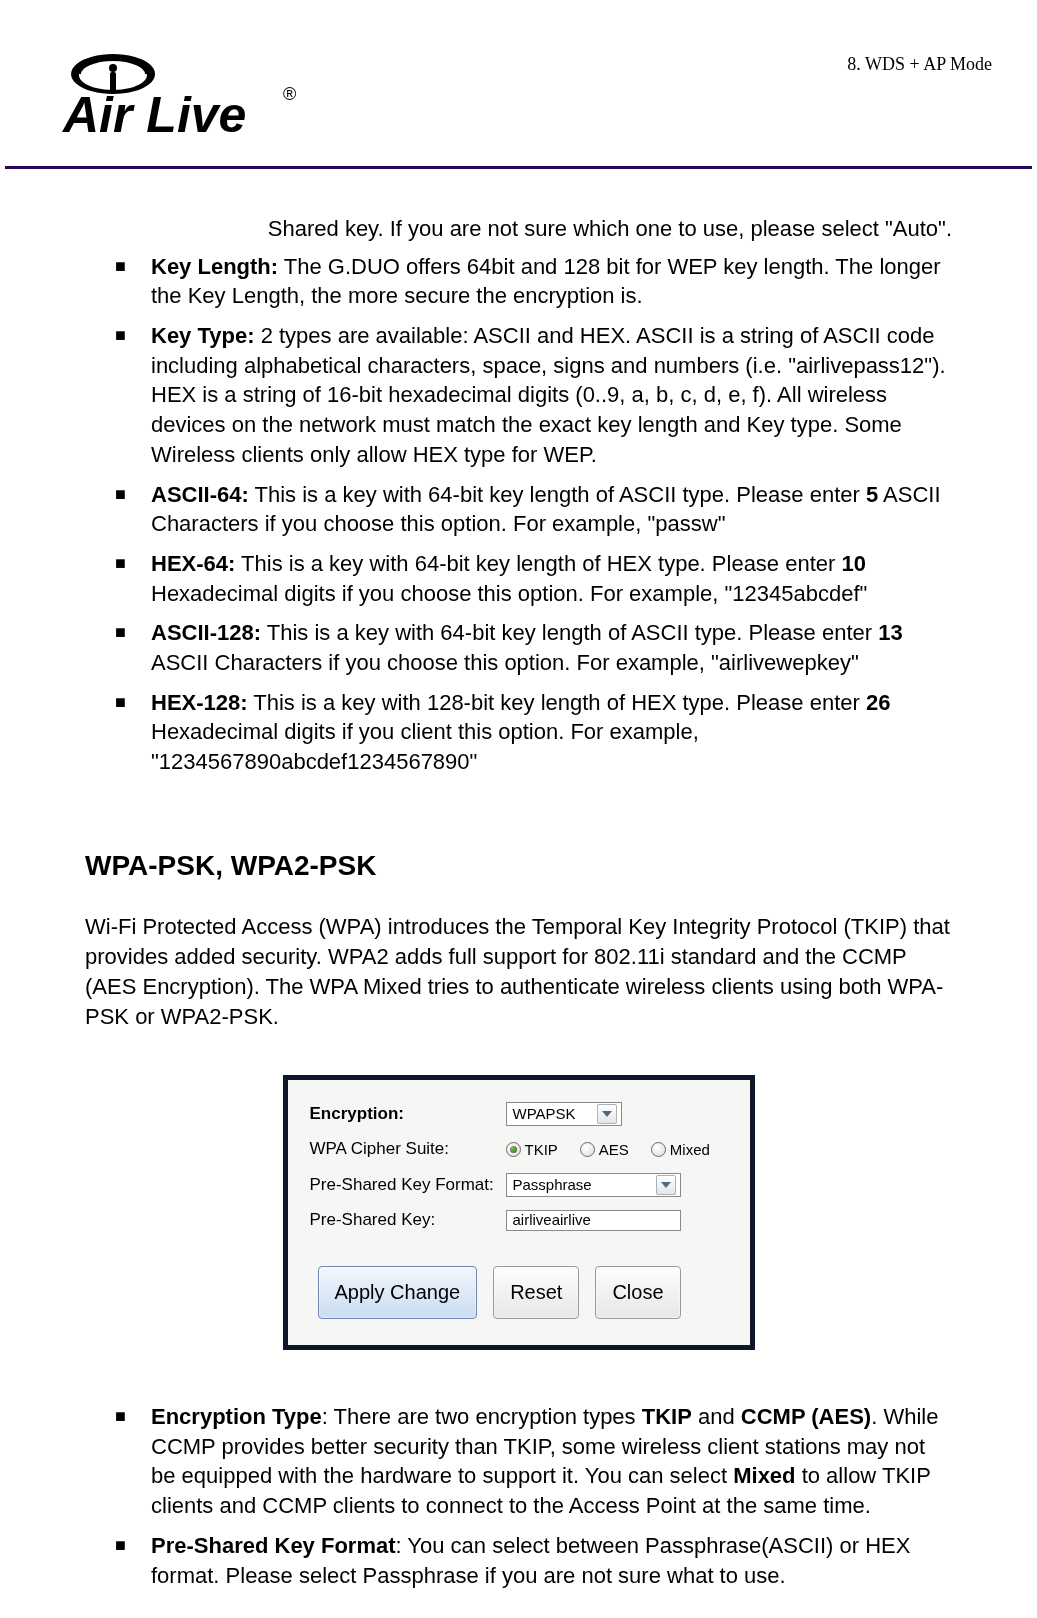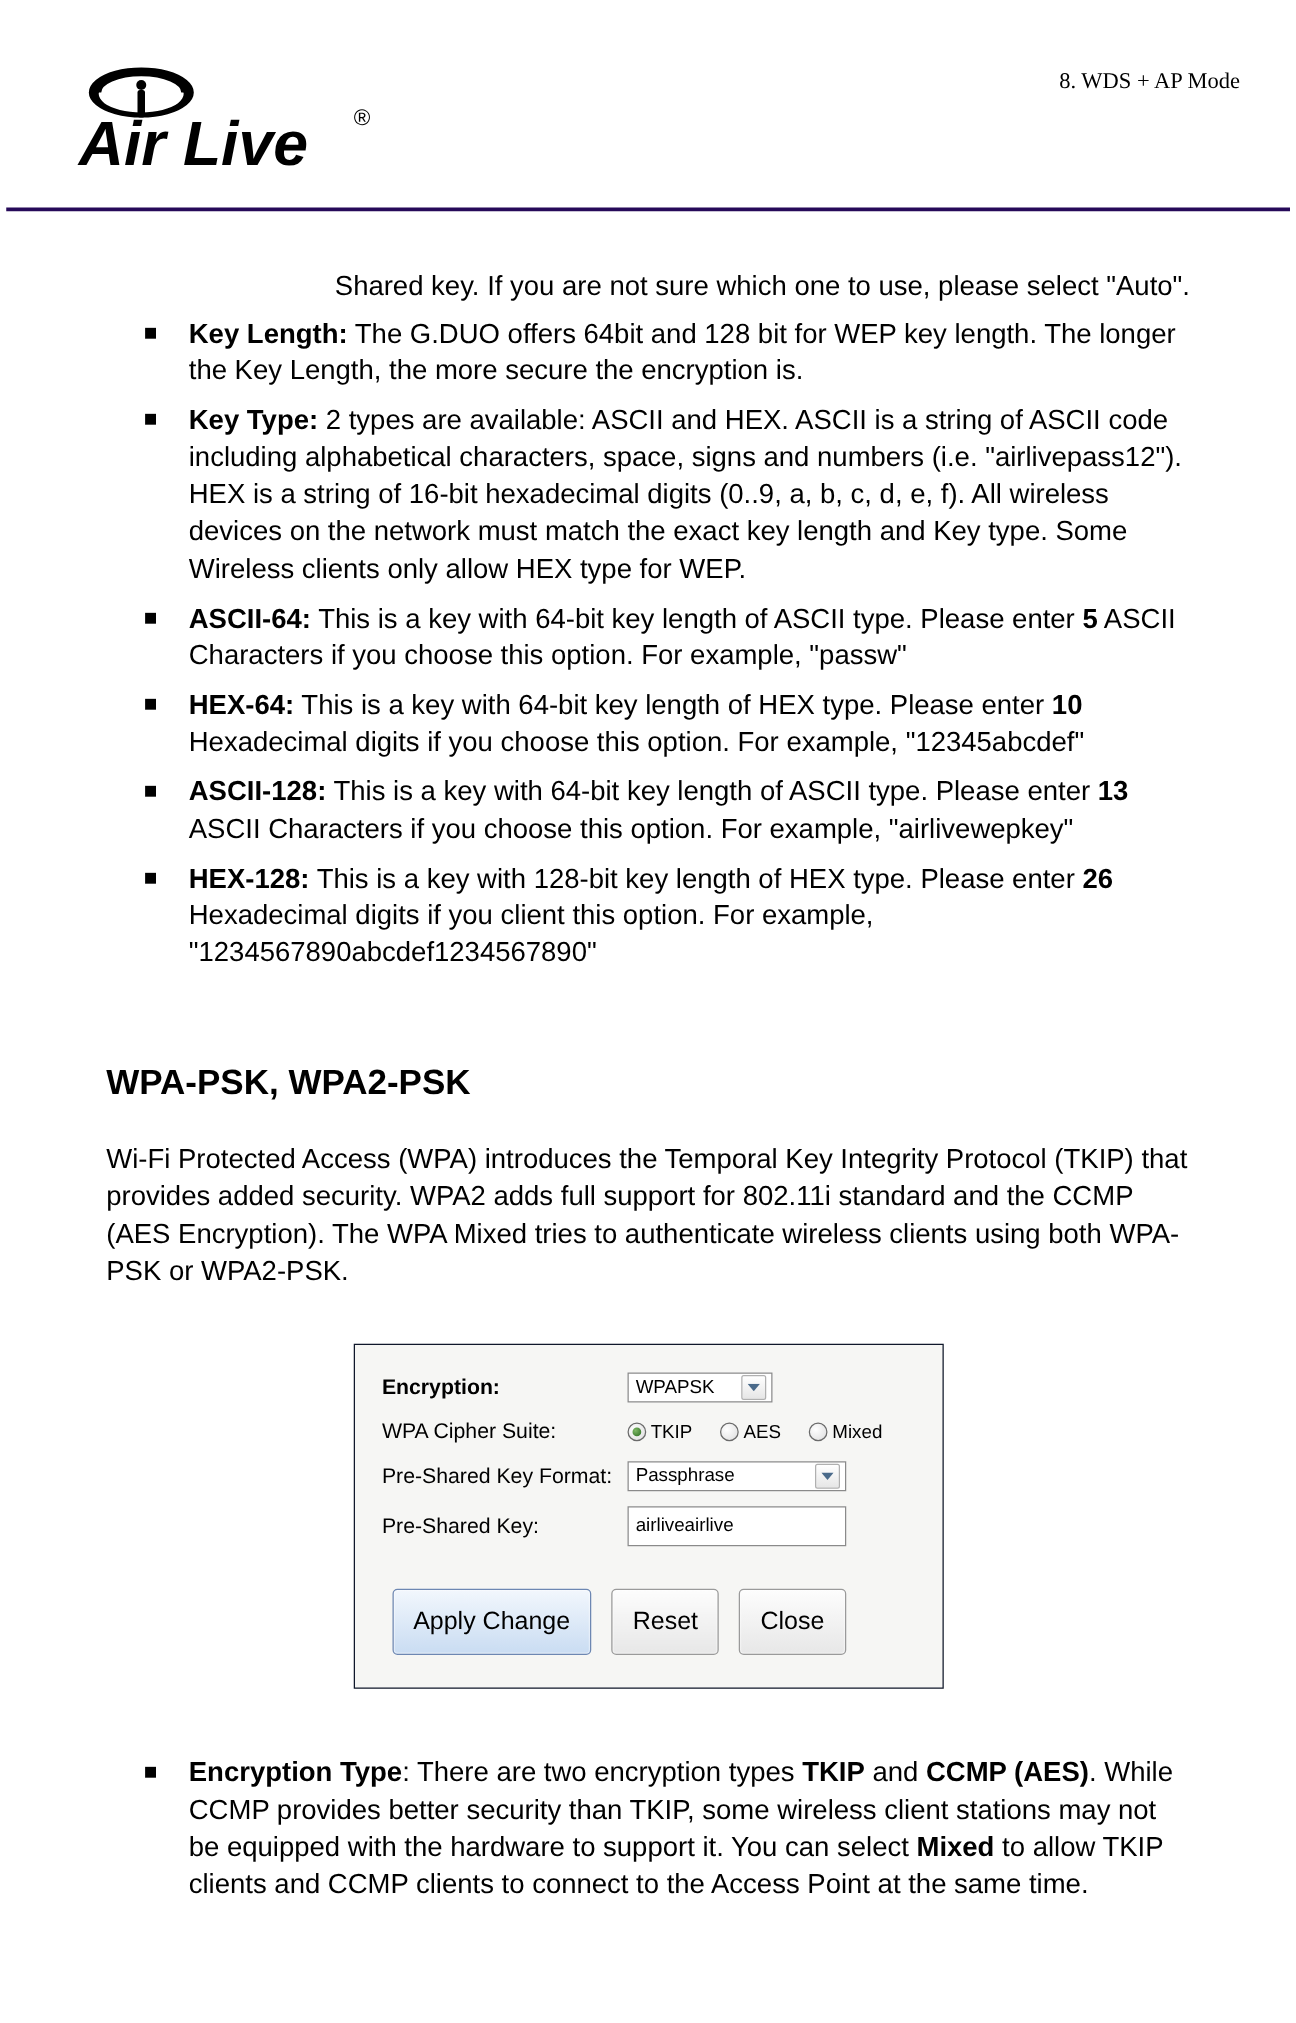--- a/index.html
+++ b/index.html
@@ -78,21 +78,21 @@
       margin: 0 0 44px 0;
     }
     .b { font-weight: bold; }
 
     .ui-box-wrap {
       text-align: center;
       margin: 12px 0 52px 0;
     }
     .ui-box {
       display: inline-block;
-      border: 1px solid #0f172a;
+      border: 5px solid #0f172a;
       background: #f6f6f4;
       padding: 22px 22px 26px 22px;
       text-align: left;
       font-family: "Segoe UI", Tahoma, Arial, sans-serif;
       font-size: 17px;
       width: 472px;
       box-sizing: border-box;
     }
     .ui-row {
       display: flex;
@@ -150,21 +150,21 @@
     }
     .radio.checked::after {
       content: "";
       width: 7px; height: 7px;
       background: radial-gradient(circle at 35% 35%, #7fb966, #2a6a20);
       border-radius: 50%;
     }
     .ui-input {
       border: 1px solid #8a8a8a;
       background: #fff;
-      height: 32px;
+      height: 21px;
       width: 175px;
       padding: 0 6px;
       box-sizing: border-box;
       font-size: 15px;
       display: inline-flex;
       align-items: center;
     }
     .button-row {
       margin-top: 34px;
       display: flex;
@@ -324,17 +324,20 @@
           <div class="ui-button btn-secondary">Close</div>
         </div>
 
       </div>
     </div>
 
     <ul class="bullet-list">
       <li>
         <span class="b">Encryption Type</span><span>:   There are two encryption types </span><span class="b">TKIP</span><span> and </span><span class="b">CCMP (AES)</span><span>. While CCMP provides better security than TKIP, some wireless client stations may not be equipped with the hardware to support it. You can select </span><span class="b">Mixed</span><span> to allow TKIP clients and CCMP clients to connect to the Access Point at the same time.</span>
       </li>
+      <li>
+        <span class="b">Pre-Shared Key Format</span><span>:    You can select between Passphrase(ASCII) or HEX format.    Please select Passphrase if you are not sure what to use.</span>
+      </li>
     </ul>
 
   </div>
 
 </div>
 
 </body></html>

